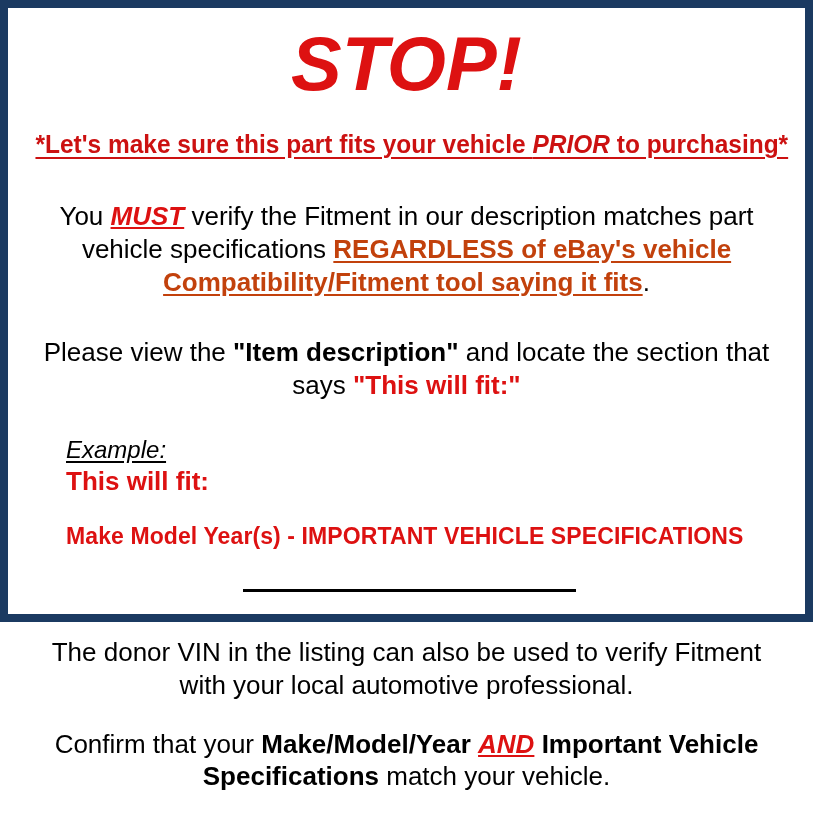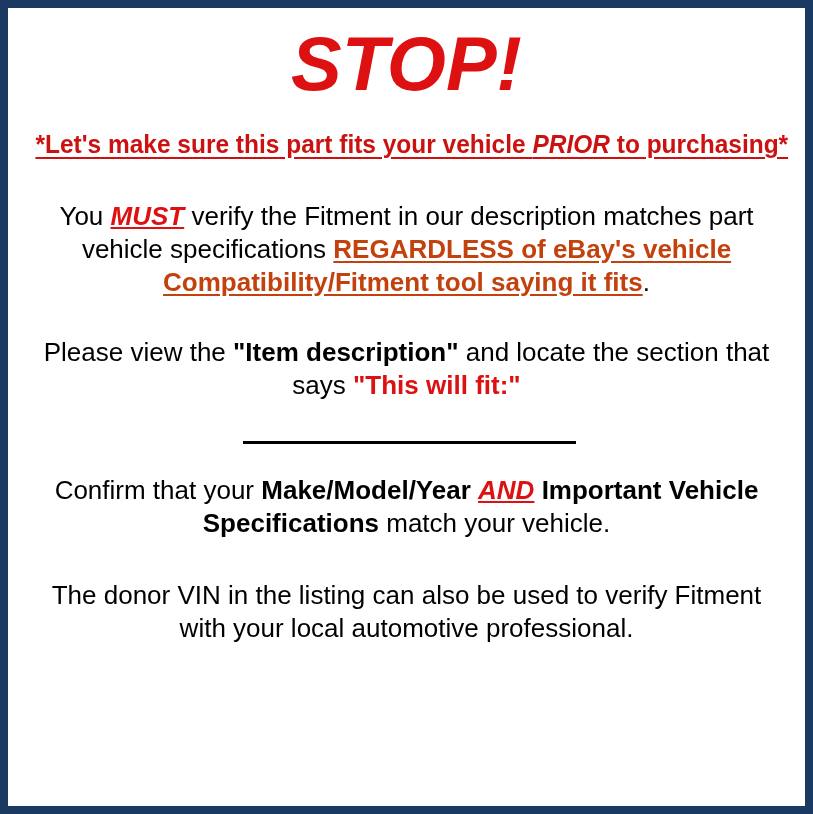--- a/index.html
+++ b/index.html
@@ -10,21 +10,21 @@
   body {
     width: 813px;
     height: 814px;
     overflow: hidden;
     font-family: "Liberation Sans", sans-serif;
   }
 
   #notice-frame {
     box-sizing: border-box;
     width: 813px;
-    height: 814px;
+    height: 622px;
     border: 8px solid #1b3a61;
     background: #ffffff;
     padding: 0;
     position: relative;
   }
 
   .inner {
     box-sizing: border-box;
     width: 100%;
     height: 100%;
@@ -154,25 +154,32 @@
     </div>
 
     <p class="para p-must">
       <span>You </span><span class="emph">MUST</span><span> verify the Fitment in our description matches part vehicle specifications </span><span class="run-underline">REGARDLESS of eBay's vehicle Compatibility/Fitment tool saying it fits</span><span>.</span>
     </p>
 
     <p class="para p-view">
       <span>Please view the </span><span class="b">"Item description"</span><span> and locate the section that says </span><span class="b rd">"This will fit:"</span>
     </p>
 
+    <div class="example-block">
+      <div>
+        <span class="example-label">Example:</span>
+      </div>
+      <div class="example-fit">This will fit:</div>
+      <div class="example-spec">Make Model Year(s) - IMPORTANT VEHICLE SPECIFICATIONS</div>
+    </div>
 
     <div class="divider-wrap">
       <span class="divider"></span>
     </div>
 
+    <p class="para p-vin">The donor VIN in the listing can also be used to verify Fitment with your local automotive professional.</p>
+
     <p class="para p-confirm">
       <span>Confirm that your </span><span class="b">Make/Model/Year</span><span> </span><span class="emph">AND</span><span> </span><span class="b">Important Vehicle Specifications</span><span> match your vehicle.</span>
     </p>
-
-    <p class="para p-vin">The donor VIN in the listing can also be used to verify Fitment with your local automotive professional.</p>
 
   </div>
 </div>
 
 </body></html>

